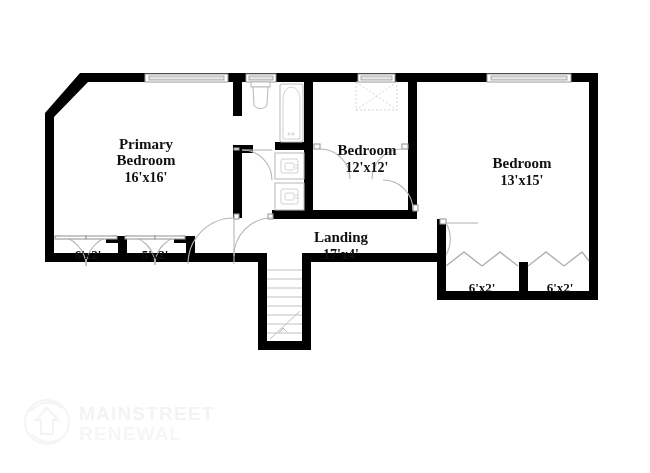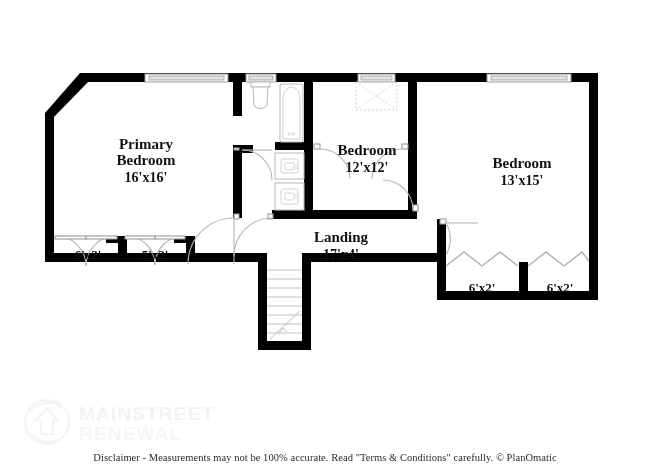--- a/index.html
+++ b/index.html
@@ -296,14 +296,13 @@
         <circle cx="25" cy="24" r="22" fill="none" stroke="#f4f4f4" stroke-width="2"></circle>
         <path d="M 25,10 L 36,22 L 31,22 L 31,36 L 19,36 L 19,22 L 14,22 Z" fill="none" stroke="#f4f4f4" stroke-width="2"></path>
         <path d="M 8,14 A 22,22 0 0 1 40,10" fill="none" stroke="#f4f4f4" stroke-width="2"></path>
         <path d="M 10,36 A 22,22 0 0 0 36,42" fill="none" stroke="#f4f4f4" stroke-width="2"></path>
       </g>
       <text class="wm-text" x="57" y="22" font-size="19" fill="#f3f3f3">MAINSTREET</text>
       <text class="wm-text" x="57" y="42" font-size="19" fill="#f6f6f6">RENEWAL</text>
     </svg>
   </div>
 
-  <div id="disclaimer">Disclaimer - Measurements may not be 100% accurate. Read "Terms &amp; Conditions" carefully. © PlanOmatic</div>
 </div>
 
 </body></html>

